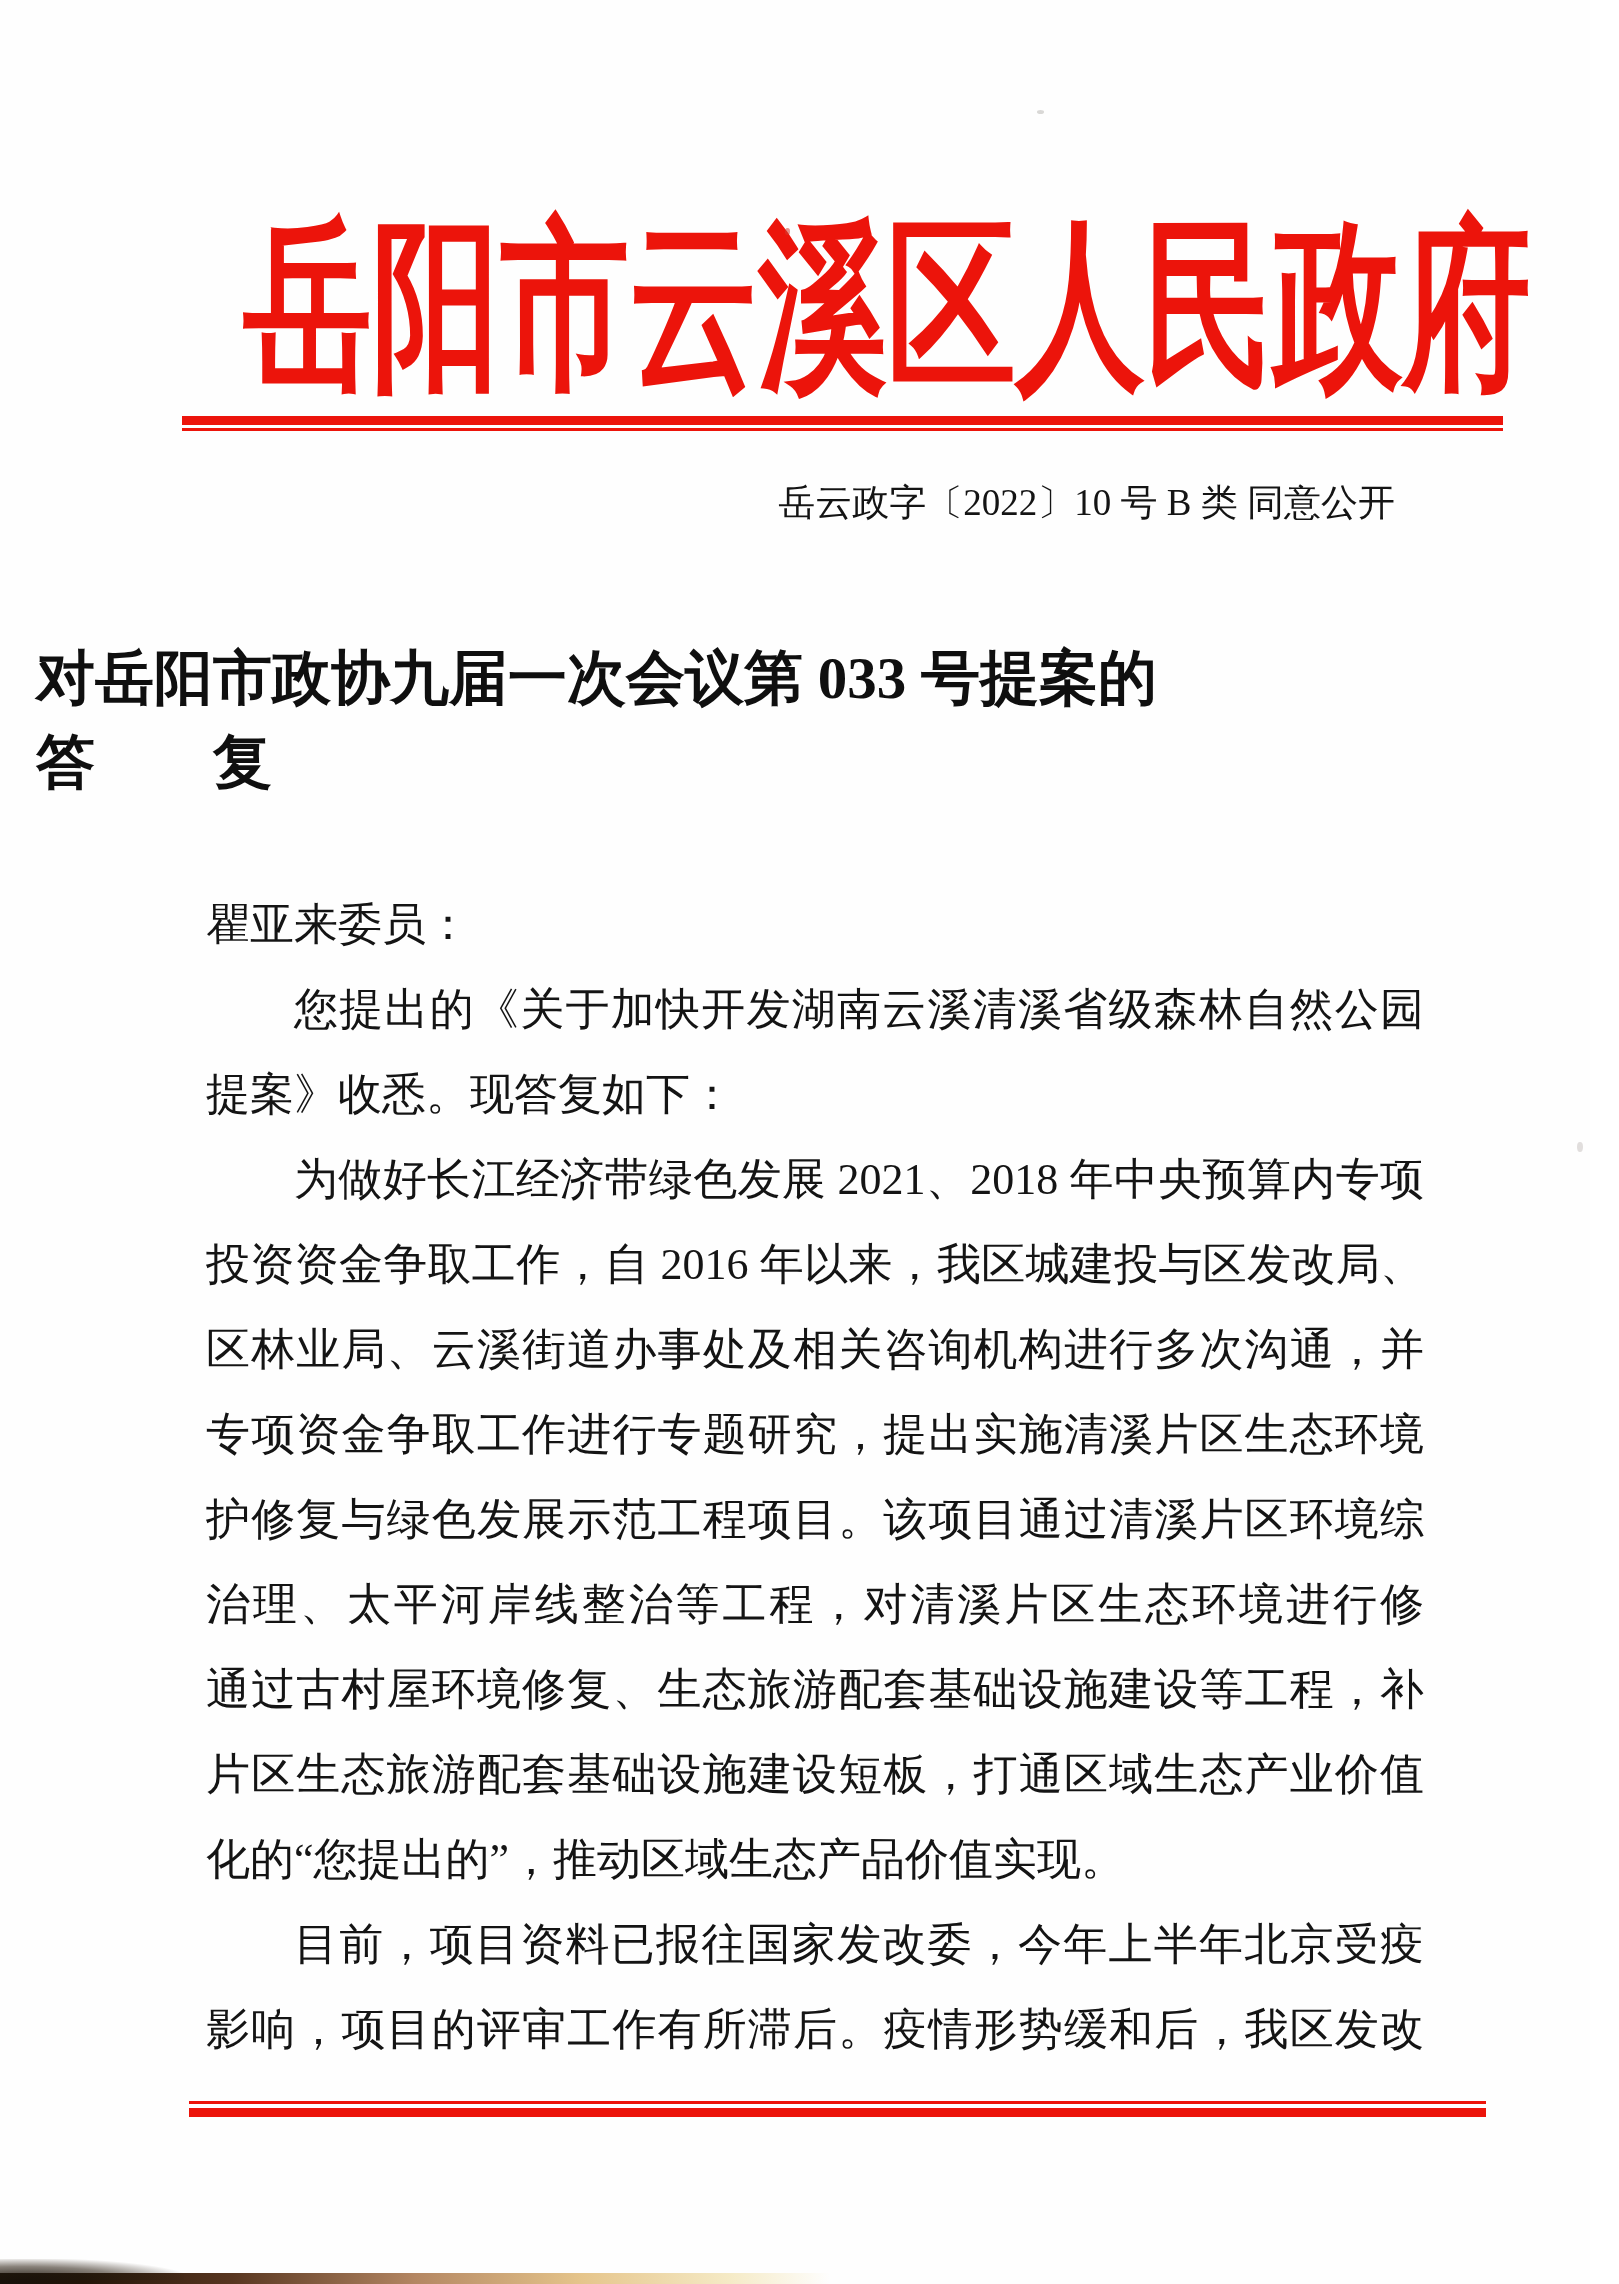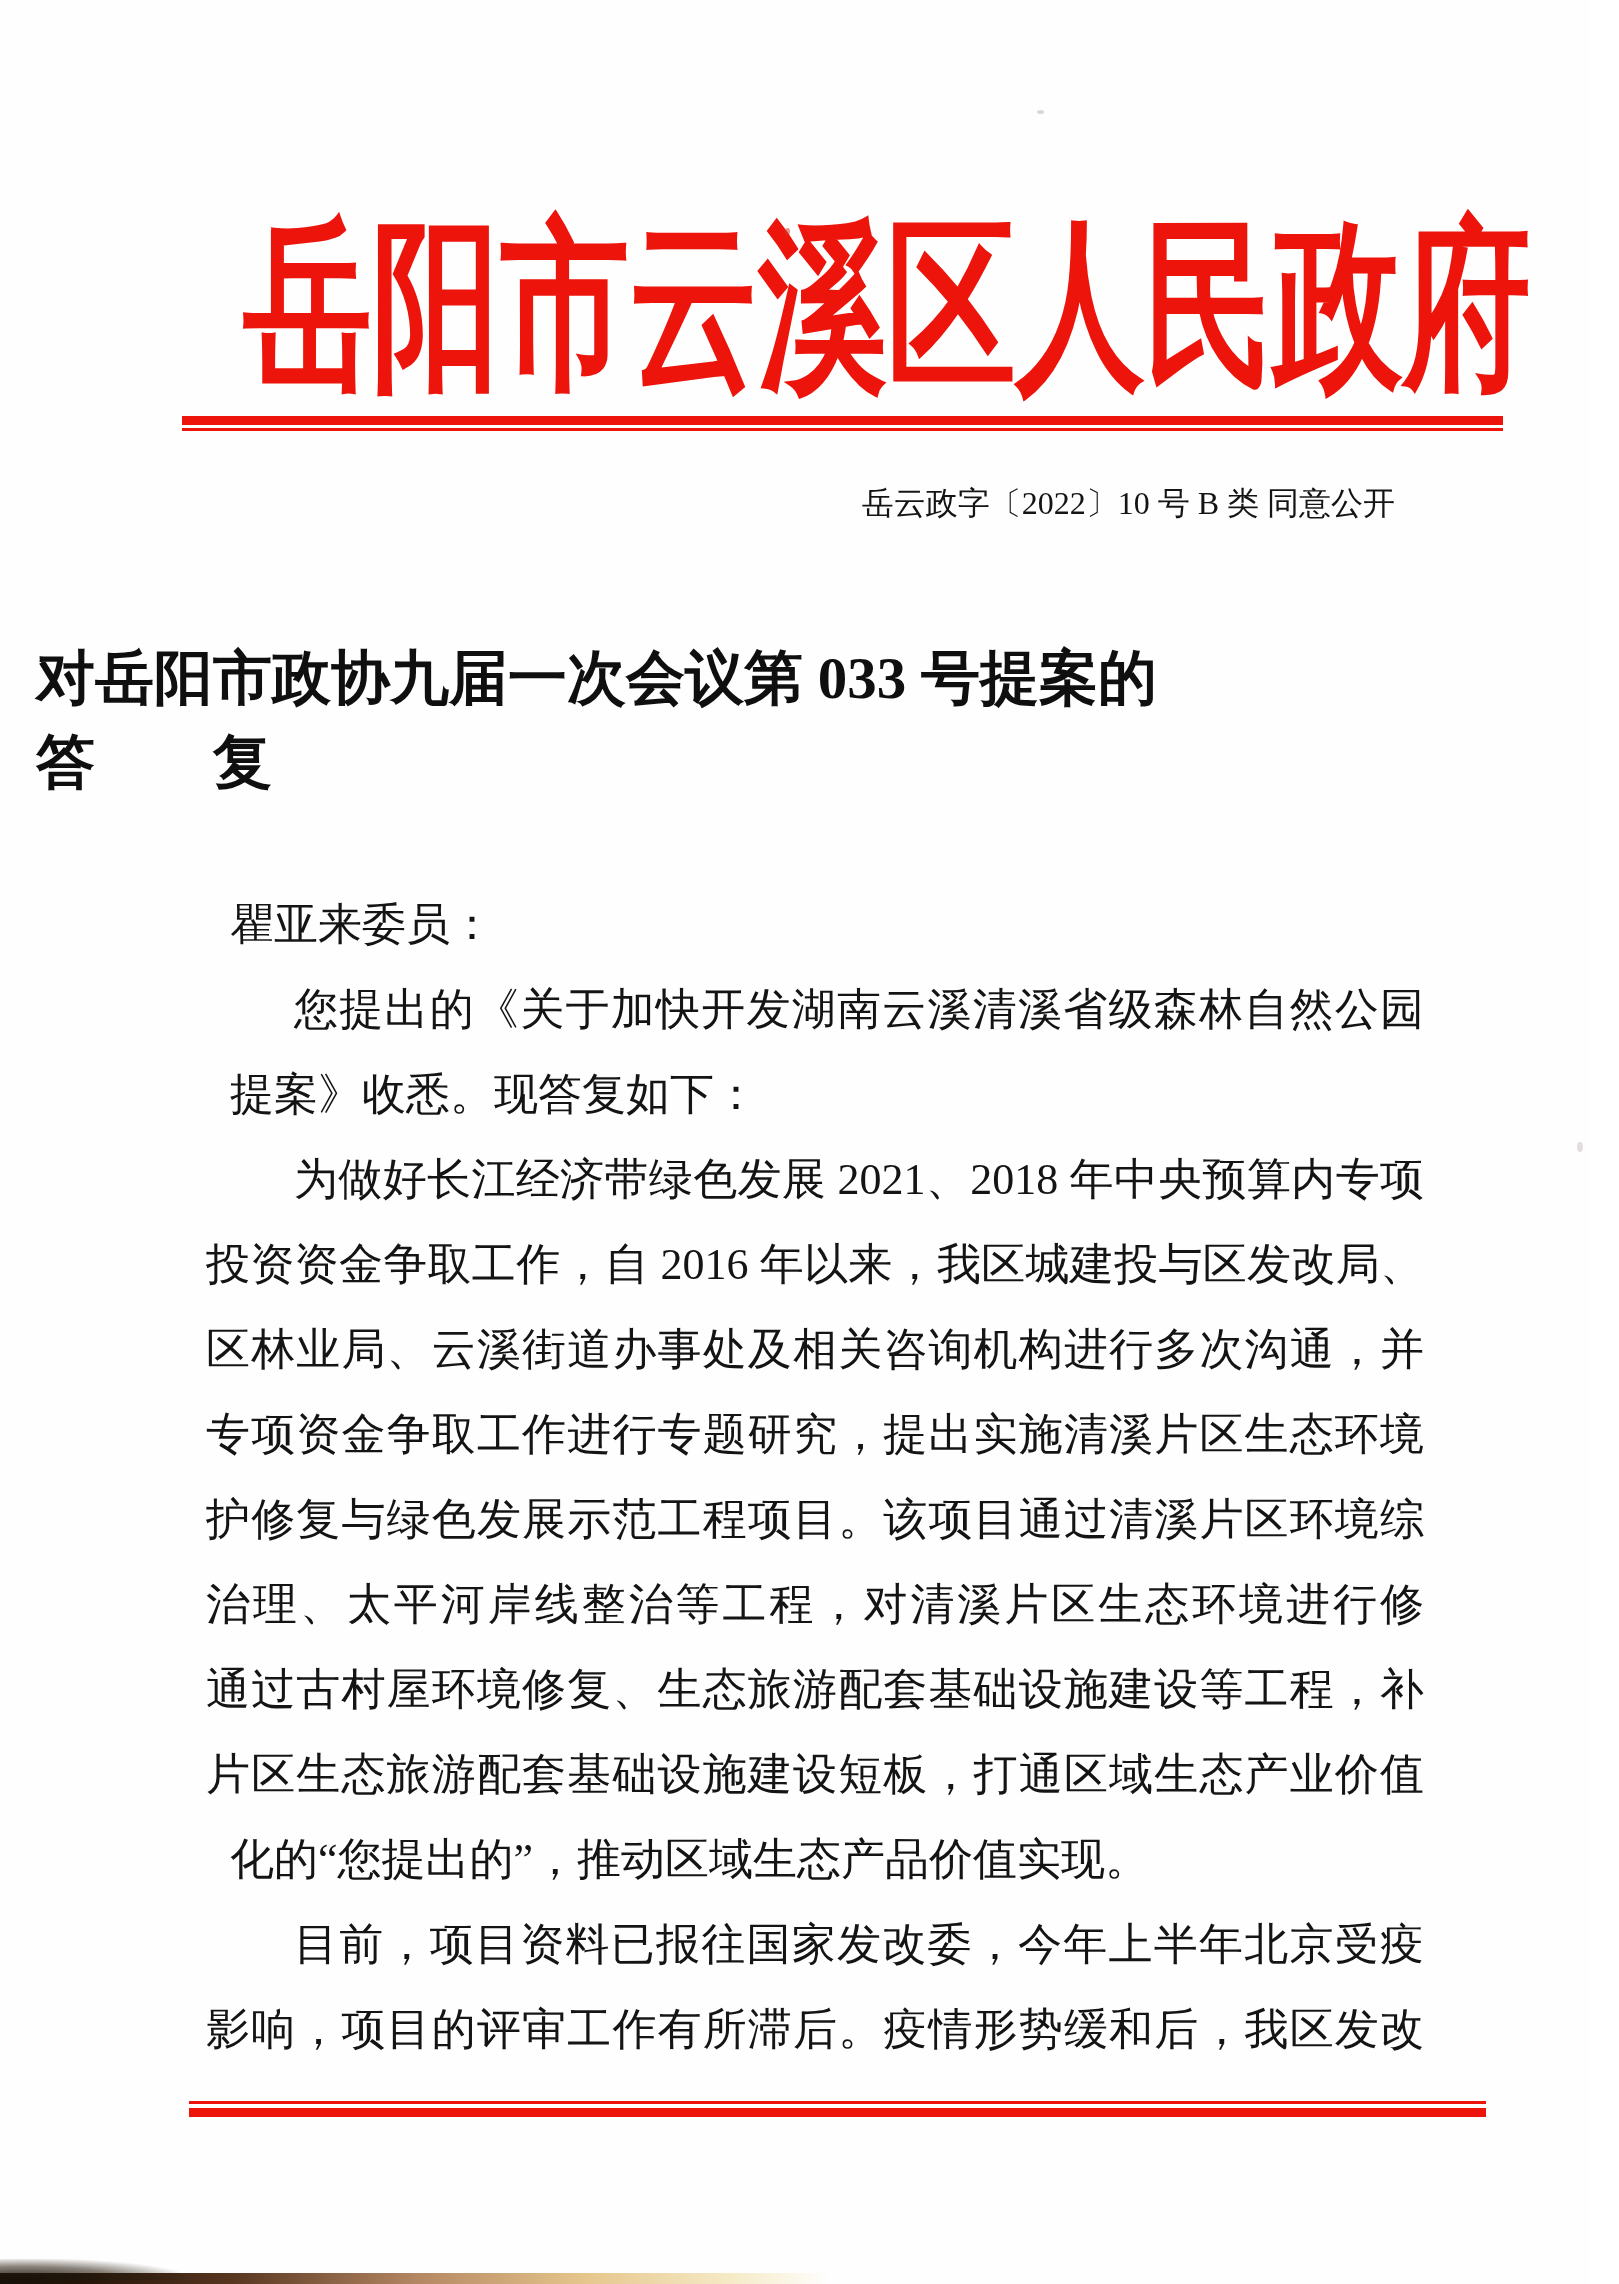--- a/index.html
+++ b/index.html
@@ -39,21 +39,21 @@
   .rule-top .bar-thin{height:2.9px;background:var(--red);}
   .rule-bottom{position:absolute;top:2101px;left:189px;width:1297px;}
   .rule-bottom .bar-thin{height:2.9px;background:var(--red);}
   .rule-bottom .bar-gap{height:4.4px;}
   .rule-bottom .bar-thick{height:8.8px;background:var(--red);}
   
   .doc-number{
     position:absolute;
     top:480px;
     right:195px;
-    font-size:32px;
+    font-size:37px;
     line-height:46px;
     color:var(--ink);
     white-space:nowrap;
   }
   
   .subject{
     position:absolute;
     top:636px;
     left:0;
     width:1620px;
@@ -77,21 +77,21 @@
   }
   .line{
     height:85px;
     line-height:85px;
     overflow:hidden;
   }
   .line.fill{
     text-align:justify;
     text-align-last:justify;
   }
-  .line.nofill{text-align:left;margin-left:24px;}
+  .line.nofill{text-align:left;}
   .line.indent{text-indent:2em;}
   
   .smudge-bottom{
     position:absolute;
     left:0;
     bottom:0;
     width:830px;
     height:11px;
     background:linear-gradient(to right,
       #17100a 0%, #241407 10%, rgba(70,32,8,0.9) 28%,

